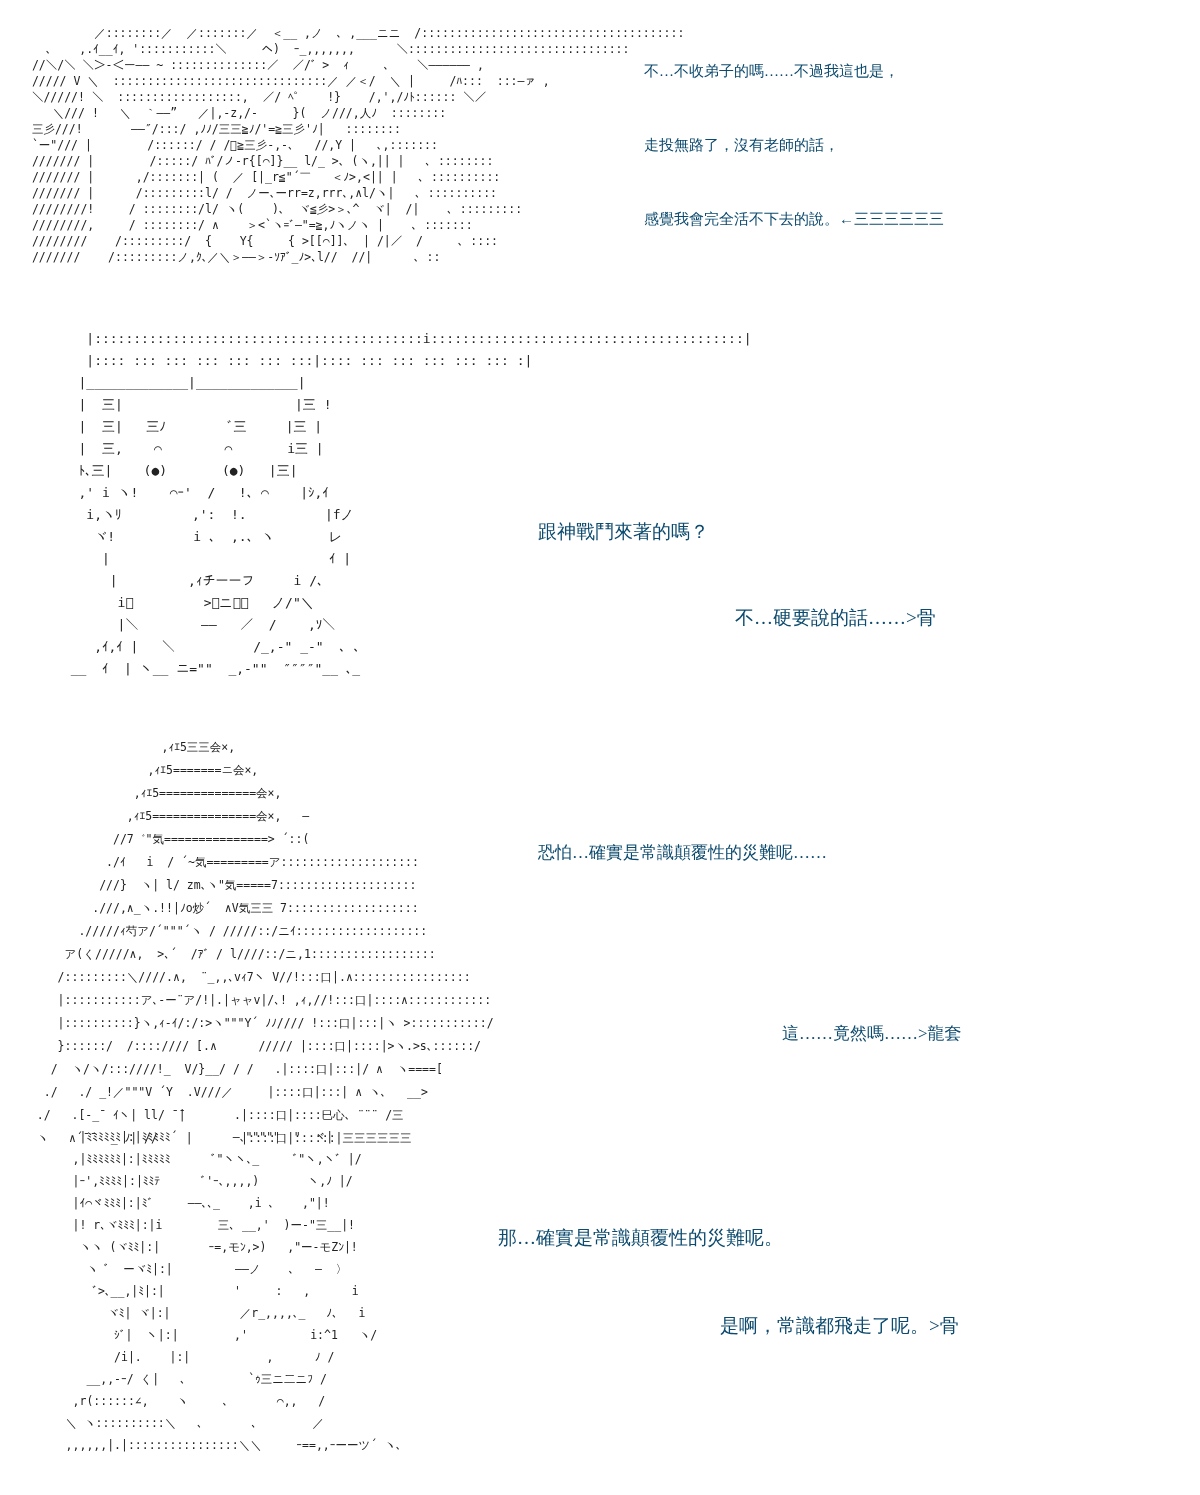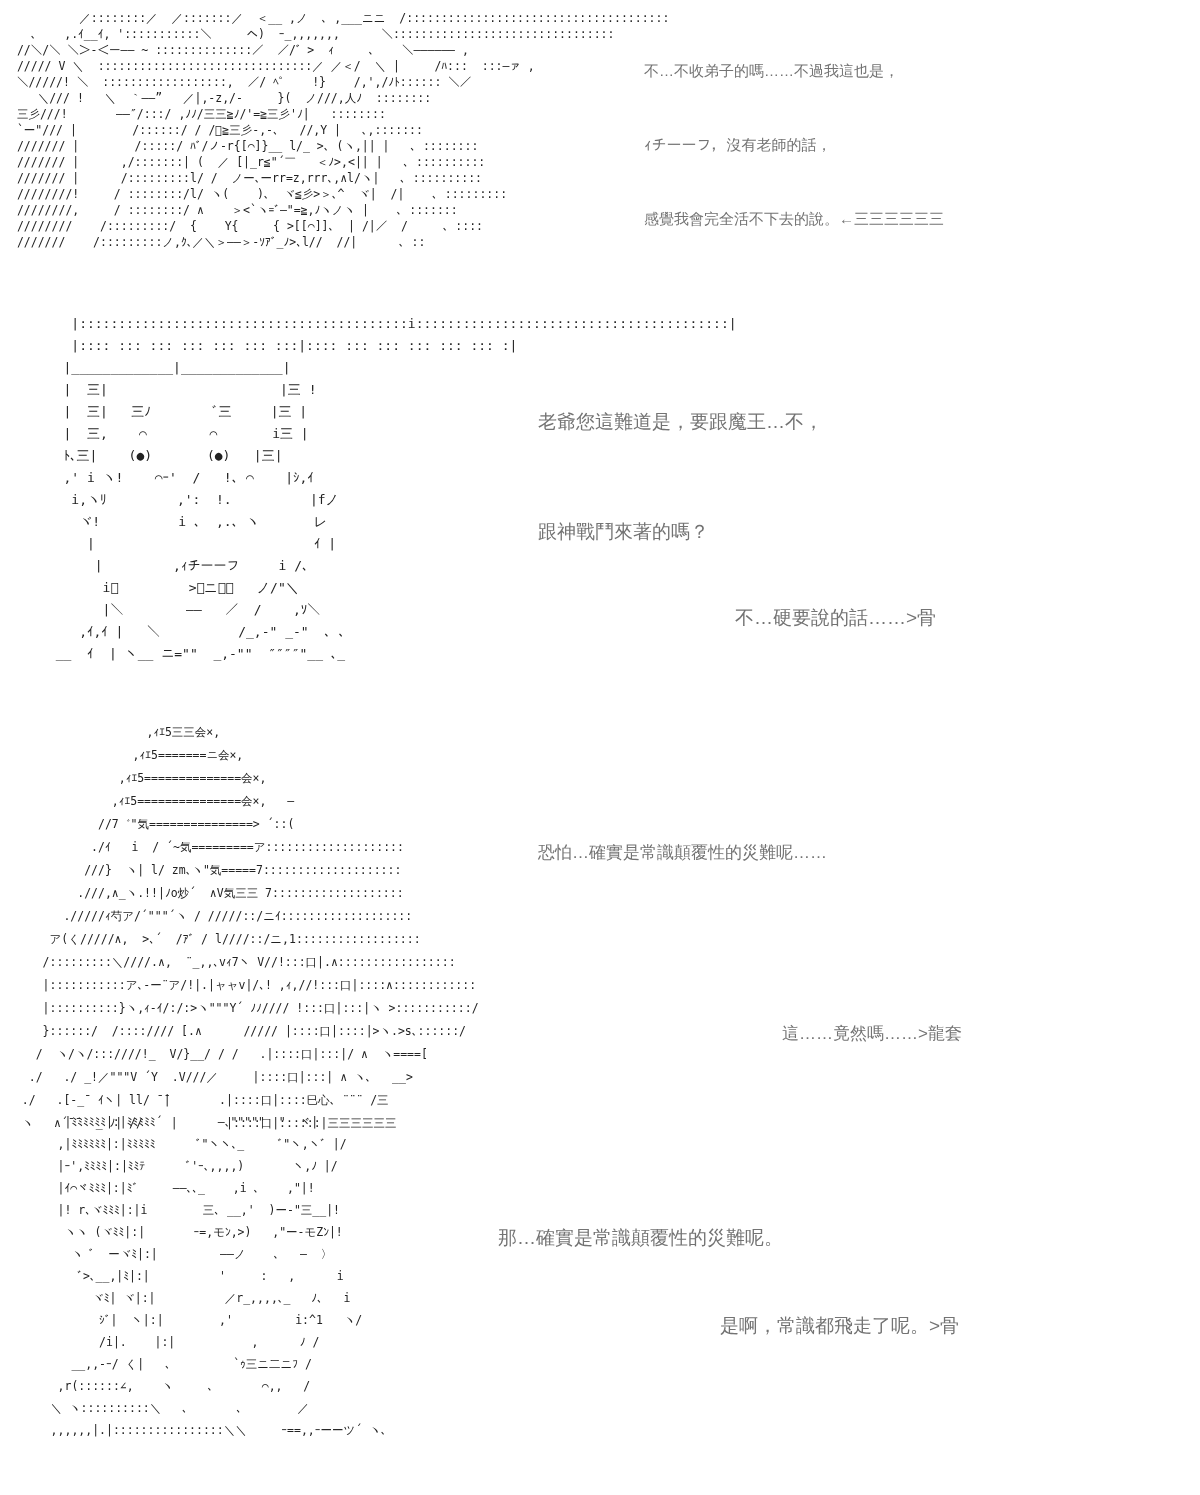--- a/index.html
+++ b/index.html
@@ -15,39 +15,39 @@
     font-family: "DejaVu Sans", sans-serif;
     color: #111111;
   }
   .panel {
     position: absolute;
     left: 0;
     width: 1200px;
   }
   .aa {
     position: absolute;
-    margin: 0;
+    margin: 15px;
     white-space: pre;
     font-family: "DejaVu Sans Mono", monospace;
     color: #222222;
     letter-spacing: 0;
   }
   .aa-small {
     font-size: 11.5px;
     line-height: 16px;
   }
   .aa-med {
     font-size: 13px;
     line-height: 22px;
   }
   .line {
     position: absolute;
     white-space: nowrap;
-    font-family: Liberation Sans, sans-serif;
-    color: #737373;
+    font-family: Liberation Serif, serif;
+    color: #0c4a6e;
   }
   .line.small { font-size: 15px; }
   .line.large { font-size: 19px; }
   .line.mid   { font-size: 17px; }
 </style>
 </head>
 <body>
 
 <section class="panel" style="top:0; height:290px;">
   <pre class="aa aa-small" id="art-0" style="left:10px; top:10px;">          ／::::::::／  ／:::::::／  ＜__ ,ノ  ､ ,___ニニ  /::::::::::::::::::::::::::::::::::::::
@@ -59,42 +59,41 @@
  三彡///!       ――″/:::/ ,ﾉﾉ/三三≧ﾉ/'=≧三彡'ﾉ|   ::::::::
  `ー"/// |        /::::::/ / /ﾞ≧三彡-,-､   //,Y |   ､,:::::::
  /////// |        /:::::/ ﾊﾞ/ノ-r{[⌒]}__ l/_ &gt;､ (ヽ,|| |   ､ ::::::::
  /////// |      ,/:::::::| (  ／ [|_r≦"´￣   ＜ﾉ&gt;,&lt;|| |   ､ ::::::::::
  /////// |      /:::::::::l/ /  ノー､ーrr=z,rrr､,∧l/ヽ|   ､ ::::::::::
  ////////!     / ::::::::/l/ ヽ(    )､  ヾ≦彡&gt;＞､^  ヾ|  /|    ､ :::::::::
  ////////,     / ::::::::/ ∧    ＞&lt;`ヽ=ﾞ―"=≧,ﾉヽノヽ |    ､ :::::::
  ////////    /:::::::::/  {    Y{     { &gt;[[⌒]]､  | /|／  /     ､ ::::
  ///////    /:::::::::ノ,ｸ､／＼＞――＞-ｿｱﾞ_ﾉ&gt;､l//  //|      ､ ::</pre>
   <div class="line small" style="left:644px; top:62px;">不…不收弟子的嗎……不過我這也是，</div>
-  <div class="line small" style="left:644px; top:136px;">ｨチーーフ，沒有老師的話，</div>
+  <div class="line small" style="left:644px; top:136px;">走投無路了，沒有老師的話，</div>
   <div class="line small" style="left:644px; top:210px;">感覺我會完全活不下去的說。←三三三三三三</div>
 </section>
 
 <section class="panel" style="top:305px; height:400px;">
   <pre class="aa aa-med" id="art-1" style="left:40px; top:8px;">    |::::::::::::::::::::::::::::::::::::::::::i::::::::::::::::::::::::::::::::::::::::|
     |:::: ::: ::: ::: ::: ::: :::|:::: ::: ::: ::: ::: ::: :|
    |_____________|_____________|
    |  三|                      |三 !
    |  三|   三ﾉ        ﾞ三     |三 |
    |  三,    ⌒        ⌒       i三 |
    ﾄ､三|    (●)       (●)   |三|
    ,' i ヽ!    ⌒ｰ'  /   !､ ⌒    |ｼ,ｲ
     i,ヽﾘ         ,':  !.          |fノ
      ヾ!          i ､  ,.､ ヽ       レ
       |                            ｲ |
        |         ,ｨチーーフ     i /､
         i､         &gt;､ニフﾞ   ノ/"＼
         |＼        ――   ／  /    ,ｿ＼
      ,ｲ,ｲ |   ＼          /_,-" _-"  ､ ､
   __  ｲ  | ヽ__ ニ=""  _,-""  ″″″″"__ ､_</pre>
-  <div class="line large" style="left:538px; top:104px;">老爺您這難道是，要跟魔王…不，</div>
   <div class="line large" style="left:538px; top:214px;">跟神戰鬥來著的嗎？</div>
   <div class="line large" style="left:735px; top:300px;">不…硬要說的話……&gt;骨</div>
 </section>
 
 <section class="panel" style="top:715px; height:375px;">
   <pre class="aa aa-small" id="art-2" style="left:8px; top:6px; line-height:23px;">                    ,ｨｴ5三三会×,
                   ,ｨｴ5=======ニ会×,
                 ,ｨｴ5==============会×,
                ,ｨｴ5===============会×,   ―
              //7゛"気===============&gt; ´::(

